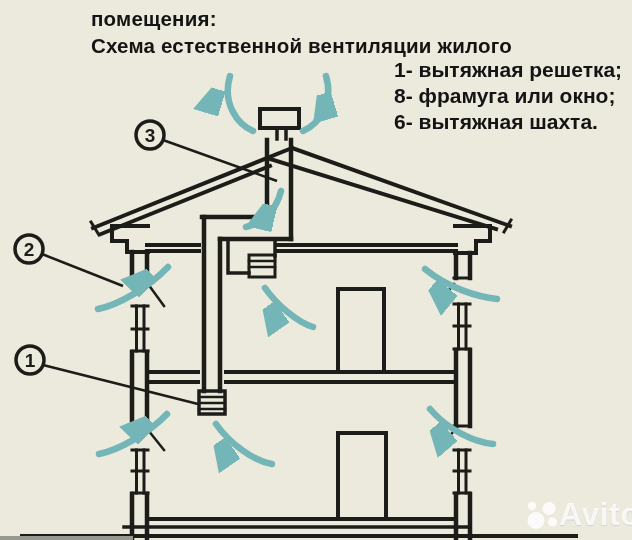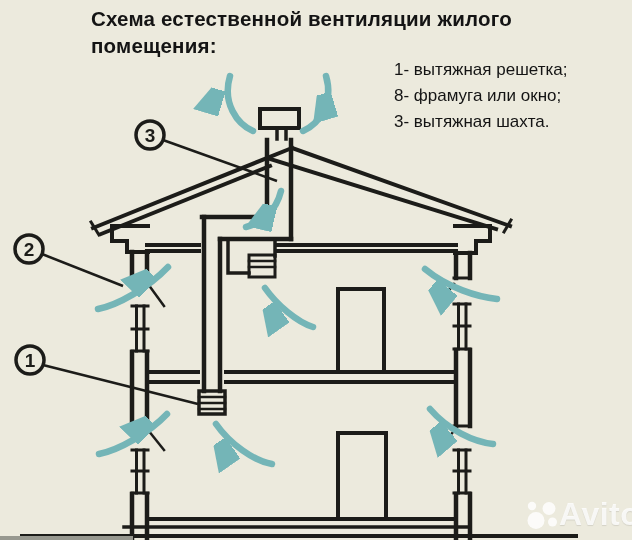--- a/index.html
+++ b/index.html
@@ -7,21 +7,21 @@
     position:relative;width:632px;height:540px;overflow:hidden;
     background:#ECEADD;font-family:"Liberation Sans",sans-serif;
   }
   .title{
     position:absolute;left:91px;top:5px;width:470px;
     font-size:20.5px;font-weight:bold;color:#141414;line-height:27px;
     letter-spacing:0.2px;
   }
   .legend{
     position:absolute;left:394px;top:57px;width:238px;
-    font-size:17px;font-weight:normal;color:#141414;line-height:26px;
+    font-size:21px;font-weight:bold;color:#141414;line-height:26px;
     white-space:nowrap;
   }
   .diagram-svg{position:absolute;left:0;top:0;}
   .watermark{
     position:absolute;left:523px;top:497px;display:flex;align-items:center;
     color:rgba(255,255,255,0.82);
   }
   .watermark .wm-text{
     font-size:32px;font-weight:bold;letter-spacing:0.5px;
     text-shadow:0 1px 1px rgba(0,0,0,0.10);line-height:30px;
@@ -29,28 +29,28 @@
   .corner-bar{
     position:absolute;left:0;top:536px;width:133px;height:4px;background:#97988F;
   }
 </style>
 </head>
 <body>
 
 <div class="stage">
 
   <div class="title">
+    <div>помещения:</div>
     <div>Схема естественной вентиляции жилого</div>
-    <div>помещения:</div>
   </div>
 
   <div class="legend">
     <div>1- вытяжная решетка;</div>
     <div>8- фрамуга или окно;</div>
-    <div>3- вытяжная шахта.</div>
+    <div>6- вытяжная шахта.</div>
   </div>
 
   <svg class="diagram-svg" width="632" height="540" viewBox="0 0 632 540">
     <defs>
       <marker id="ah" markerWidth="4" markerHeight="4" refX="6.5" refY="4" orient="auto">
         <path d="M0,0 L9,4 L0,8 Z" fill="#74B5B7"></path>
       </marker>
     </defs>
 
     <g stroke="#1C1C19" fill="none" stroke-linecap="square">

